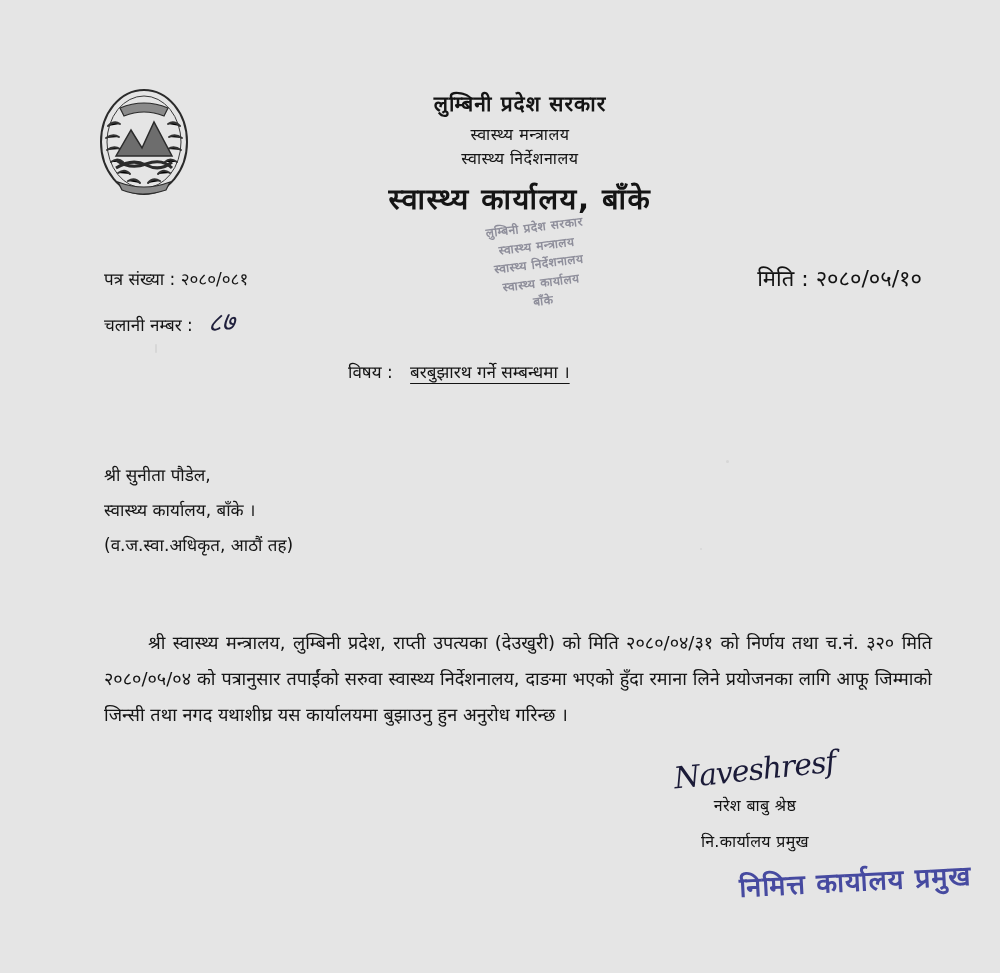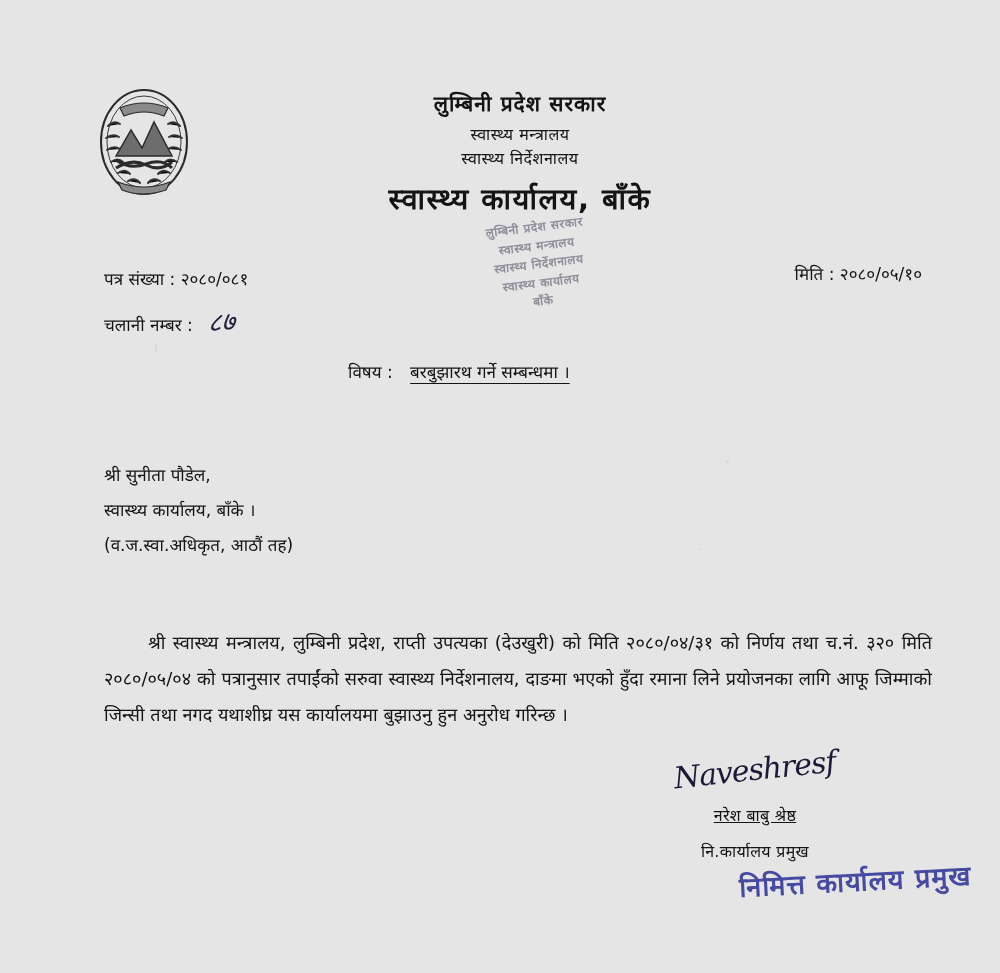--- a/index.html
+++ b/index.html
@@ -95,21 +95,21 @@
     font-family: "DejaVu Serif", "Liberation Serif", serif;
     font-style: italic;
     font-size: 26px;
     color: #20203c;
     transform: rotate(-4deg) skewX(-6deg);
   }
   .ref-right {
     position: absolute;
     right: 78px;
     top: 262px;
-    font-size: 17px;
+    font-size: 22px;
   }
 
   
   .subject {
     position: absolute;
     left: 348px;
     top: 360px;
     font-size: 17px;
     white-space: nowrap;
   }
@@ -153,23 +153,21 @@
     font-family: "DejaVu Serif", "Liberation Serif", serif;
     font-style: italic;
     font-size: 30px;
     color: #1b1b38;
     transform: rotate(-6deg);
     letter-spacing: -1px;
     height: 42px;
   }
   .sig-name {
     font-size: 16px;
-    margin-top: 10px;
     letter-spacing: .3px;
-    text-decoration: underline;
   }
   .sig-title {
     font-size: 16px;
     margin-top: 14px;
     letter-spacing: .3px;
   }
 
   
   .blue-stamp {
     position: absolute;

